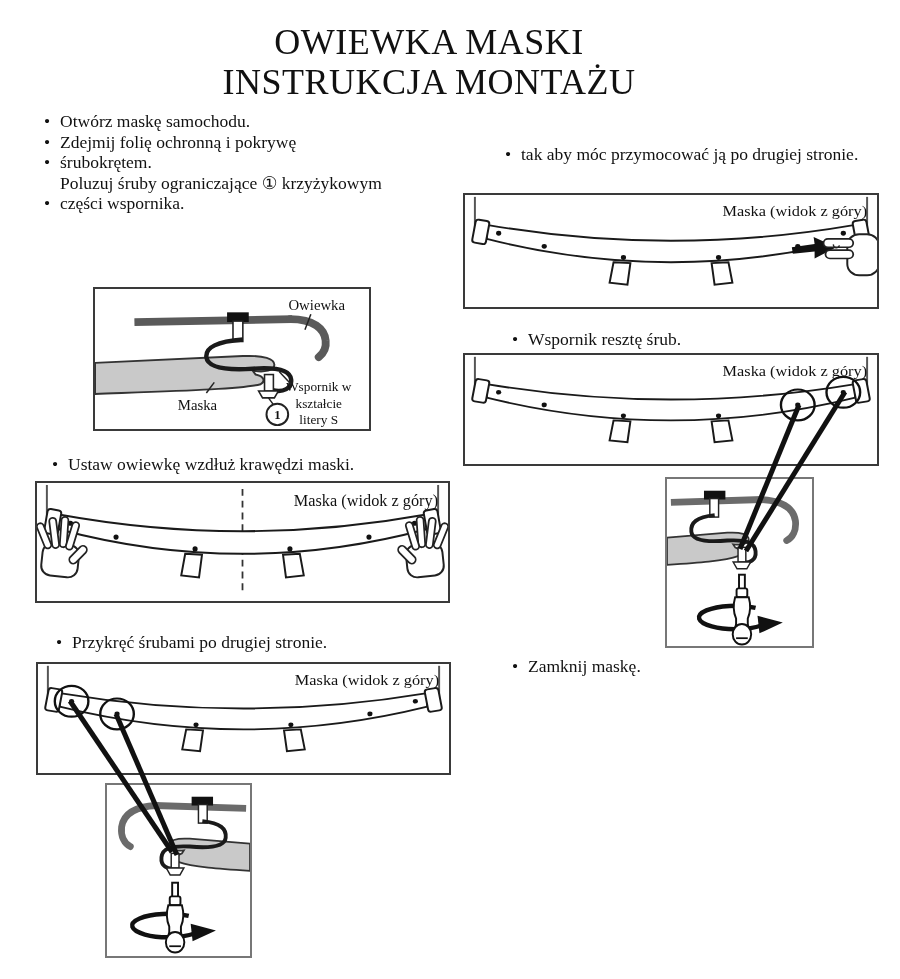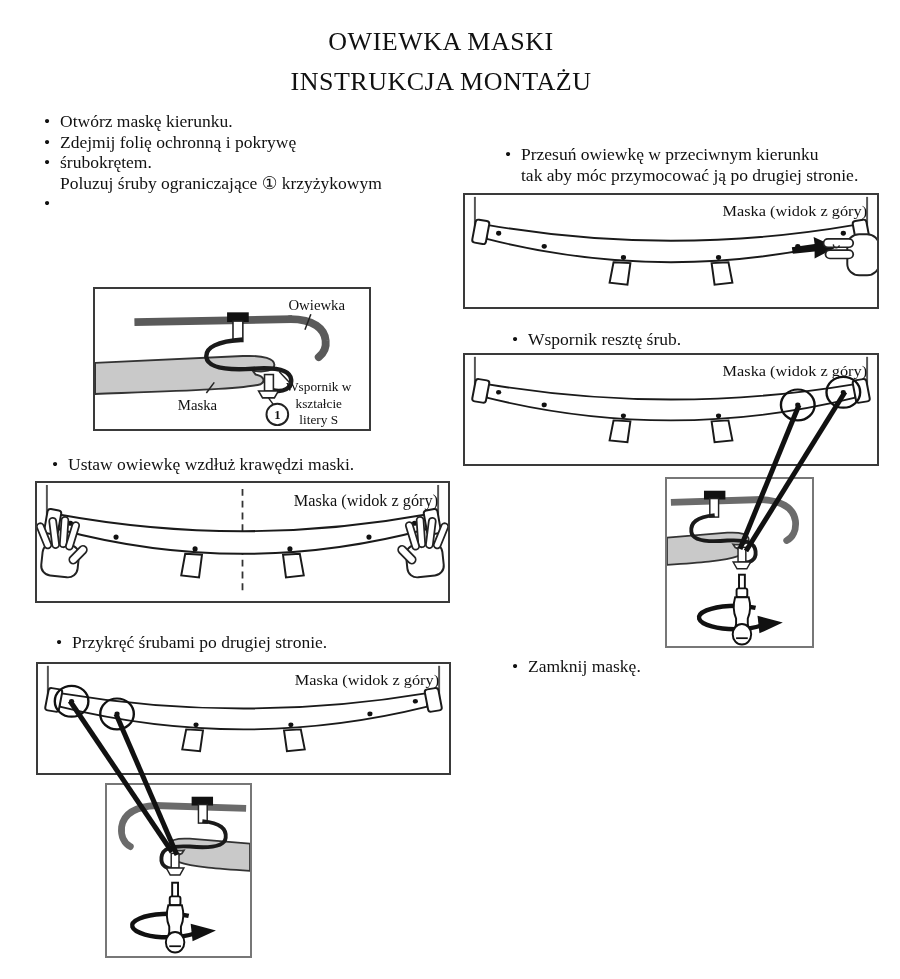--- a/index.html
+++ b/index.html
@@ -1,19 +1,19 @@
 <!DOCTYPE html>
 <html><head>
 <meta charset="utf-8">
 <style>
   html,body{margin:0;padding:0;background:#fff;}
   body{width:900px;height:979px;position:relative;overflow:hidden;
        font-family:"Liberation Serif","DejaVu Serif",serif;color:#111;}
   .abs{position:absolute;}
-  .title{left:0;top:22px;width:858px;text-align:center;font-size:26px;line-height:40px;letter-spacing:.5px;padding-left:12px;}
+  .title{left:0;top:22px;width:858px;text-align:center;font-size:36px;line-height:40px;letter-spacing:.5px;}
   .blist{font-size:17.5px;line-height:20.5px;}
   .bitem{display:grid;grid-template-columns:16px auto;}
   .bmark{text-align:left;}
   .box{position:absolute;border:2px solid #3a3a3a;background:#fff;box-sizing:border-box;}
   .box.detail{border-color:#777;}
   .box svg{display:block;width:100%;height:100%;}
   svg text{font-family:"Liberation Serif","DejaVu Serif",serif;fill:#111;}
   .tvlabel{font-size:16.5px;}
   #overlay{position:absolute;left:0;top:0;z-index:6;pointer-events:none;}
   .box{z-index:2;}
@@ -73,38 +73,39 @@
 </svg>
 
 <div class="abs title">
   <div>OWIEWKA MASKI</div>
   <div>INSTRUKCJA MONTAŻU</div>
 </div>
 
 <div class="abs blist" style="left:44px;top:111px;width:400px;">
   <div class="bitem">
     <span class="bmark">•</span>
-    <span>Otwórz maskę kierunku.</span>
+    <span>Otwórz maskę samochodu.</span>
   </div>
   <div class="bitem">
     <span class="bmark">•</span>
     <span>
       <div>Zdejmij folię ochronną i pokrywę</div>
     </span>
   </div>
   <div class="bitem">
     <span class="bmark">•</span>
     <span>
       <div>śrubokrętem.</div>
       <div>Poluzuj śruby ograniczające ① krzyżykowym</div>
     </span>
   </div>
   <div class="bitem">
     <span class="bmark">•</span>
     <span>
+      <div>części wspornika.</div>
     </span>
   </div>
 </div>
 
 <div class="box" style="left:93px;top:287px;width:278px;height:144px;">
   <svg viewBox="0 0 278 144" preserveAspectRatio="none">
     <g>
       <path d="M40,34 L200,31" stroke="#5a5a5a" stroke-width="8" fill="none"></path>
       <path d="M198,31 C222,31 233,41 234,53 C235,62 231,67 227,70" stroke="#5a5a5a" stroke-width="8" fill="none" stroke-linecap="round"></path>
     </g>
@@ -172,21 +173,20 @@
     </g>
     <g transform="translate(70,100)">
       <use href="#driver-shape" xlink:href="#driver-shape"></use>
     </g>
   </svg>
 </div>
 
 <div class="abs blist bitem" style="left:505px;top:144px;width:395px;">
   <span class="bmark">•</span>
   <span>
-    <div>Przesuń owiewkę w przeciwnym kierunku</div>
     <div>tak aby móc przymocować ją po drugiej stronie.</div>
   </span>
 </div>
 
 <div class="box" style="left:463px;top:193px;width:416px;height:116px;">
   <svg viewBox="0 0 416 120" preserveAspectRatio="none">
     <use href="#band-core" xlink:href="#band-core"></use>
     <path d="M330,56 L353,52.5 L352,45 L375,56 L353,68 L353,60.5 L331,63 Z" fill="#111"></path>
     <g>
       <rect x="386" y="42" width="32" height="44" rx="12" fill="#fff" stroke="#222" stroke-width="2"></rect>

